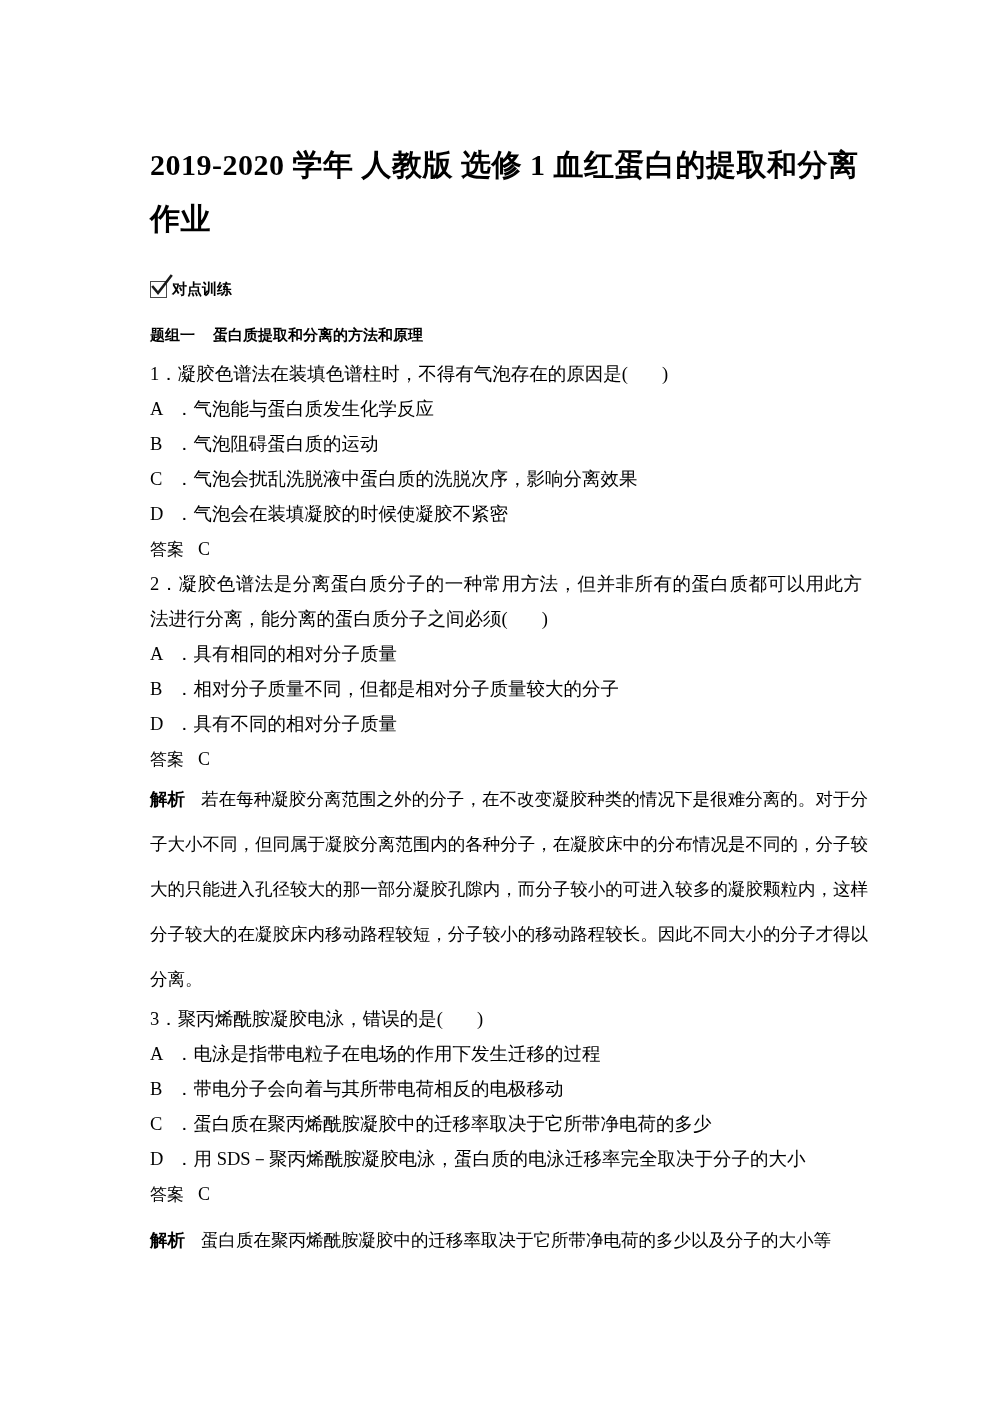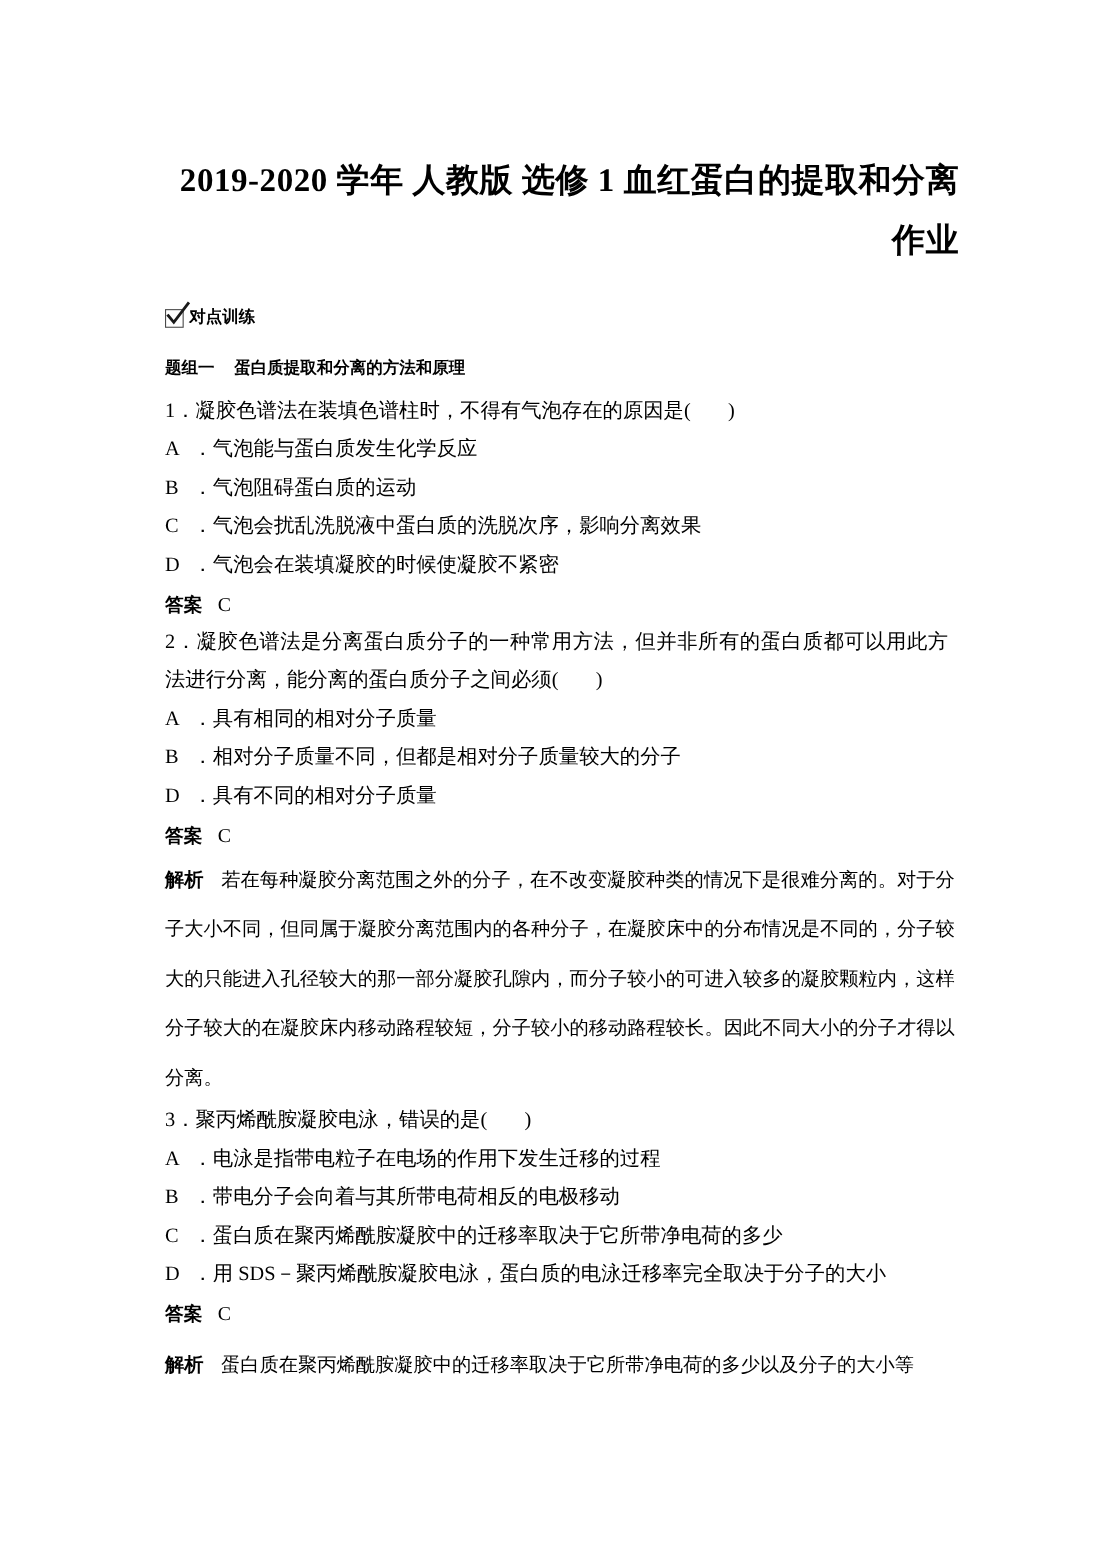--- a/index.html
+++ b/index.html
@@ -20,21 +20,21 @@
     left: 0; top: 0;
     width: 1000px;
     height: 1414px;
     box-sizing: border-box;
     padding: 0 140px;
   }
   
   .doc-title {
     margin: 0;
     padding-top: 138px;
-    text-align: right;
+    text-align: left;
     font-family: "Liberation Serif", "DejaVu Serif", serif;
     font-weight: bold;
     font-size: 30px;
     line-height: 54px;
     letter-spacing: 0.5px;
     width: 722px;
     margin-left: 10px;
   }
   
   .section-header {
@@ -104,21 +104,21 @@
     width: 34px;
   }
   
   .answer-line {
     margin-left: 10px;
     font-family: "Liberation Sans", "DejaVu Sans", sans-serif;
     font-size: 17px;
     line-height: 35px;
   }
   .answer-label {
-    font-weight: bold;
+    font-weight: normal;
     margin-right: 14px;
     margin-top: 41px;
   }
   .answer-value {
     font-family: "Liberation Serif", "DejaVu Serif", serif;
     font-size: 18px;
   }
   
   .explain {
     margin-left: 10px;

